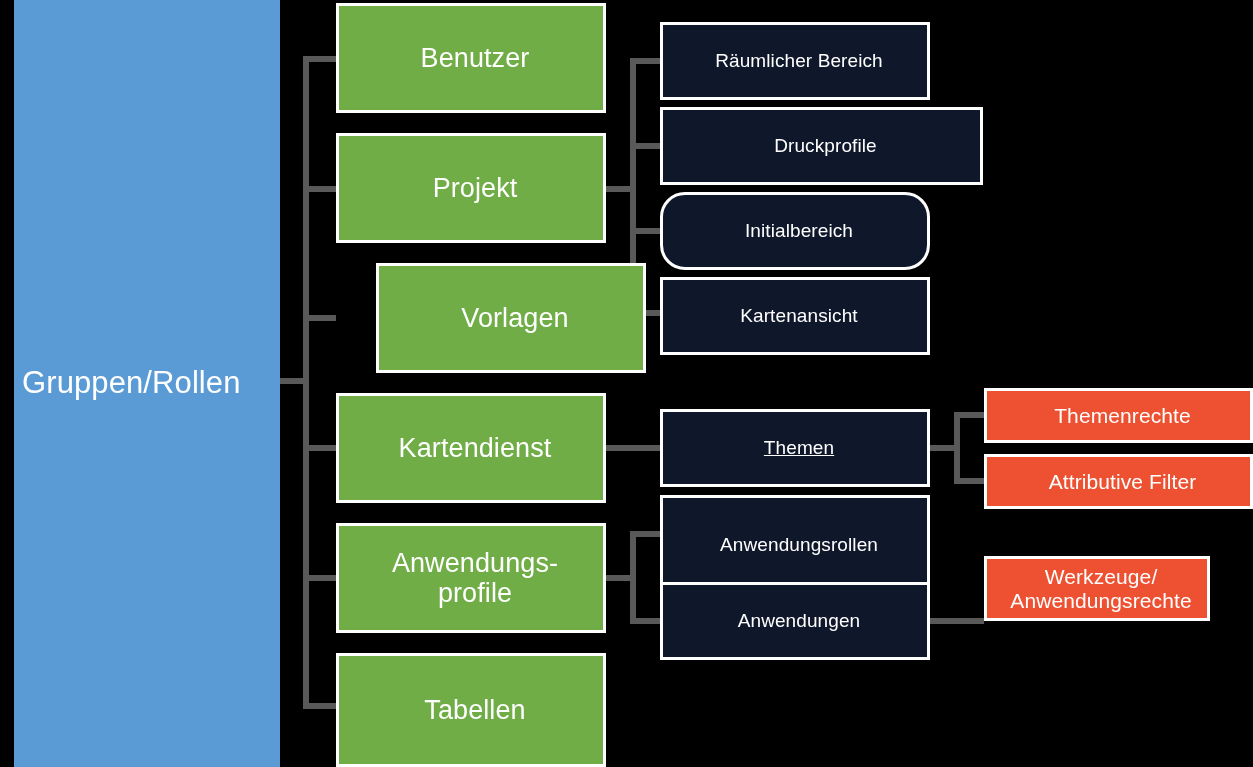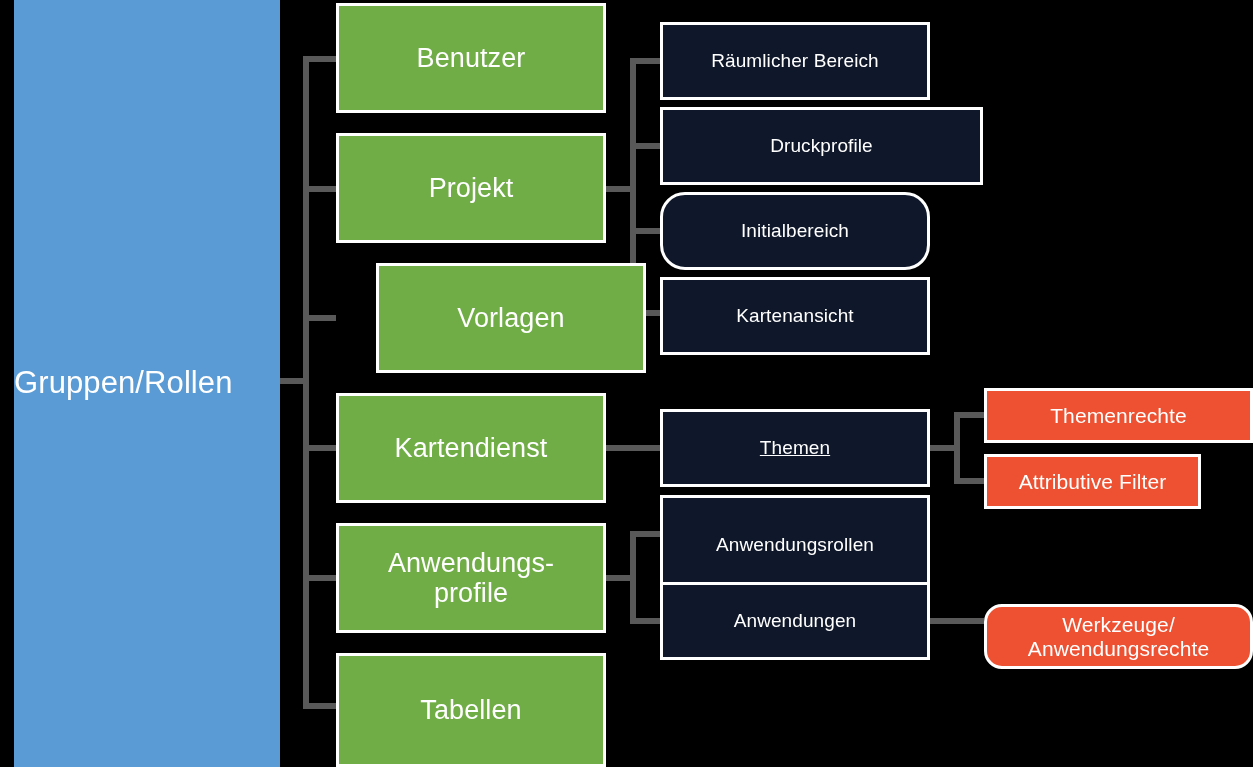--- a/index.html
+++ b/index.html
@@ -21,20 +21,21 @@
     display: flex;
     align-items: center;
     justify-content: center;
     text-align: center;
     color: #ffffff;
     border: 3px solid #ffffff;
     line-height: 1.12;
     white-space: pre-line;
     font-weight: 400;
     letter-spacing: 0.1px;
+    padding-left: 8px;
   }
   .node.root {
     background: #5b9bd5;
     border: none;
     justify-content: flex-start;
     font-size: 31px;
   }
   .node.green  { background: #70ad47; font-size: 27px; }
   .node.orange { background: #0f172a; font-size: 19px; }
   .node.red    { background: #ed5131; font-size: 21px; }
@@ -93,17 +94,17 @@
 
   <div class="node orange" style="left:660px; top:22px;  width:270px; height:78px;">Räumlicher Bereich</div>
   <div class="node orange" style="left:660px; top:107px; width:323px; height:78px;">Druckprofile</div>
   <div class="node orange" style="left:660px; top:192px; width:270px; height:78px;border-radius:25px;">Initialbereich</div>
   <div class="node orange" style="left:660px; top:277px; width:270px; height:78px;">Kartenansicht</div>
   <div class="node orange" style="left:660px; top:409px; width:270px; height:78px;text-decoration:underline;">Themen</div>
   <div class="node orange" style="left:660px; top:495px; width:270px; height:99px;">Anwendungsrollen</div>
   <div class="node orange" style="left:660px; top:582px; width:270px; height:78px;">Anwendungen</div>
 
   <div class="node red" style="left:984px; top:388px; width:269px; height:55px;">Themenrechte</div>
-  <div class="node red" style="left:984px; top:454px; width:217px; height:55px;">Attributive Filter</div>
-  <div class="node red" style="left:984px; top:604px; width:269px; height:65px;border-radius:18px;">Werkzeuge/
+  <div class="node red" style="left:984px; top:454px; width:269px; height:55px;">Attributive Filter</div>
+  <div class="node red" style="left:984px; top:556px; width:226px; height:65px;">Werkzeuge/
 Anwendungsrechte</div>
 
 </div>
 
 </body></html>

